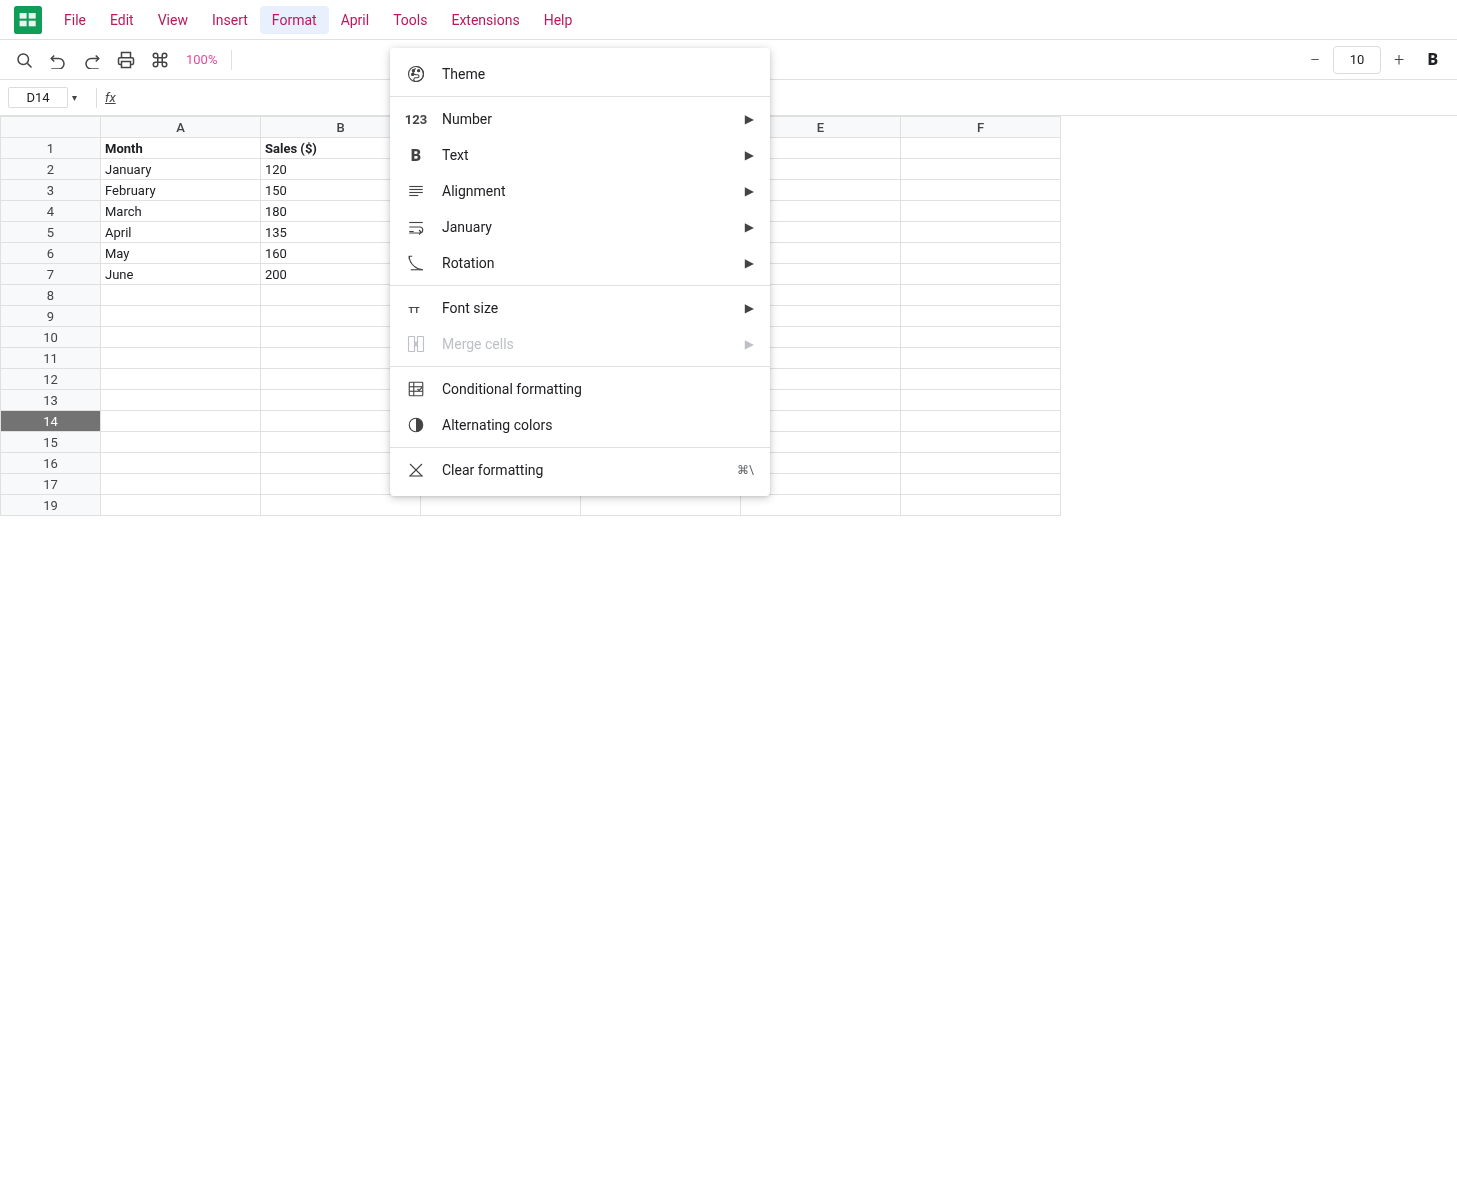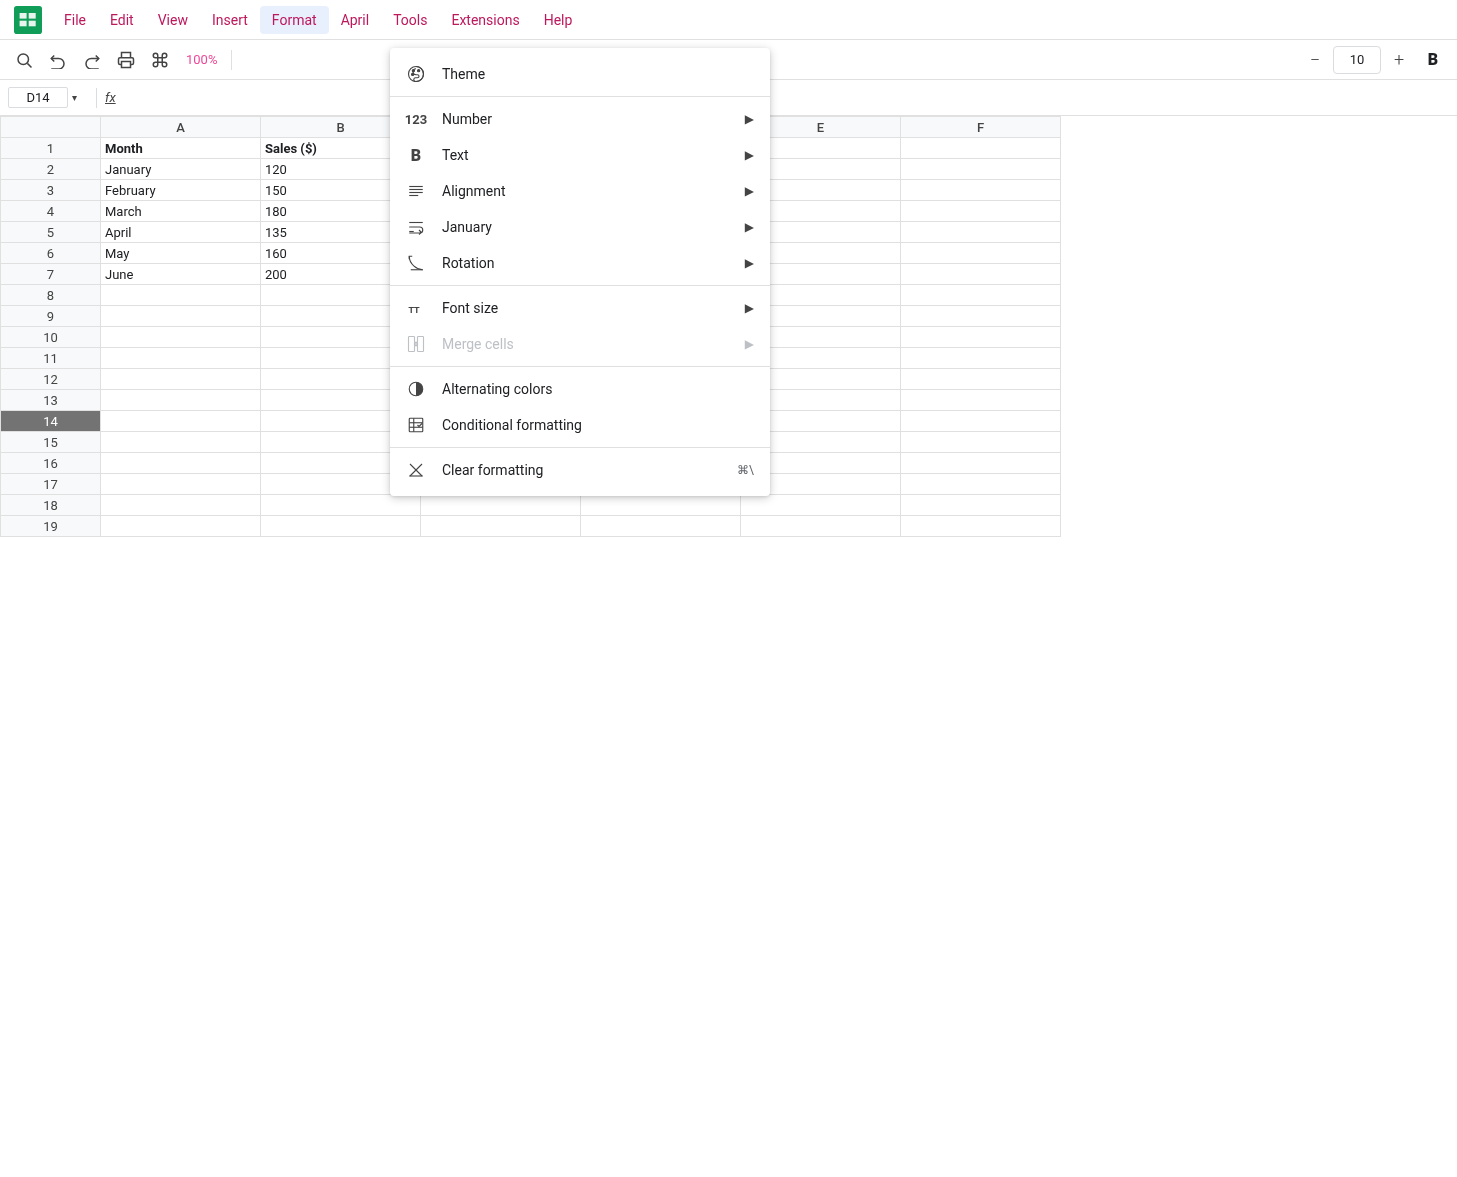--- a/index.html
+++ b/index.html
@@ -507,29 +507,20 @@
           <tr>
             <th class="row-header">17</th>
             <td></td>
             <td></td>
             <td></td>
             <td></td>
             <td></td>
             <td></td>
           </tr>
           <tr>
-            <th class="row-header">18</th>
-            <td></td>
-            <td></td>
-            <td></td>
-            <td></td>
-            <td></td>
-            <td></td>
-          </tr>
-          <tr>
             <th class="row-header">19</th>
             <td></td>
             <td></td>
             <td></td>
             <td></td>
             <td></td>
             <td></td>
           </tr>
         </tbody>
     </table>
@@ -627,41 +618,41 @@
         </svg>
       </span>
       <span class="item-label" style="color:#bdc1c6;">Merge cells</span>
       <span class="item-arrow" style="color:#bdc1c6;">▶</span>
     </div>
 
     <div class="menu-section-divider"></div>
 
     <div class="dropdown-item">
       <span class="item-icon">
-        <svg width="18" height="18" viewBox="0 0 24 24">
-          <circle cx="12" cy="12" r="9" fill="none" stroke="#444" stroke-width="1.5"></circle>
-          <path d="M12 3 A9 9 0 0 1 12 21" fill="#444"></path>
-        </svg>
-      </span>
-      <span class="item-label">Alternating colors</span>
-    </div>
-
-    <div class="dropdown-item">
-      <span class="item-icon">
         <svg width="18" height="18" viewBox="0 0 24 24" fill="none" stroke="#444" stroke-width="1.5">
           <rect x="3" y="3" width="18" height="18" rx="1"></rect>
           <line x1="3" y1="9" x2="21" y2="9"></line>
           <line x1="3" y1="15" x2="21" y2="15"></line>
           <line x1="9" y1="3" x2="9" y2="21"></line>
           <path d="M14 12 L16 14 L20 10" stroke="#444" stroke-width="1.5"></path>
         </svg>
       </span>
       <span class="item-label">Conditional formatting</span>
     </div>
 
+    <div class="dropdown-item">
+      <span class="item-icon">
+        <svg width="18" height="18" viewBox="0 0 24 24">
+          <circle cx="12" cy="12" r="9" fill="none" stroke="#444" stroke-width="1.5"></circle>
+          <path d="M12 3 A9 9 0 0 1 12 21" fill="#444"></path>
+        </svg>
+      </span>
+      <span class="item-label">Alternating colors</span>
+    </div>
+
     <div class="menu-section-divider"></div>
 
     <div class="dropdown-item">
       <span class="item-icon">
         <svg width="18" height="18" viewBox="0 0 24 24" fill="none" stroke="#444" stroke-width="1.5">
           <line x1="4" y1="4" x2="20" y2="20"></line>
           <line x1="20" y1="4" x2="4" y2="20"></line>
           <path d="M3 20 L21 20"></path>
         </svg>
       </span>

